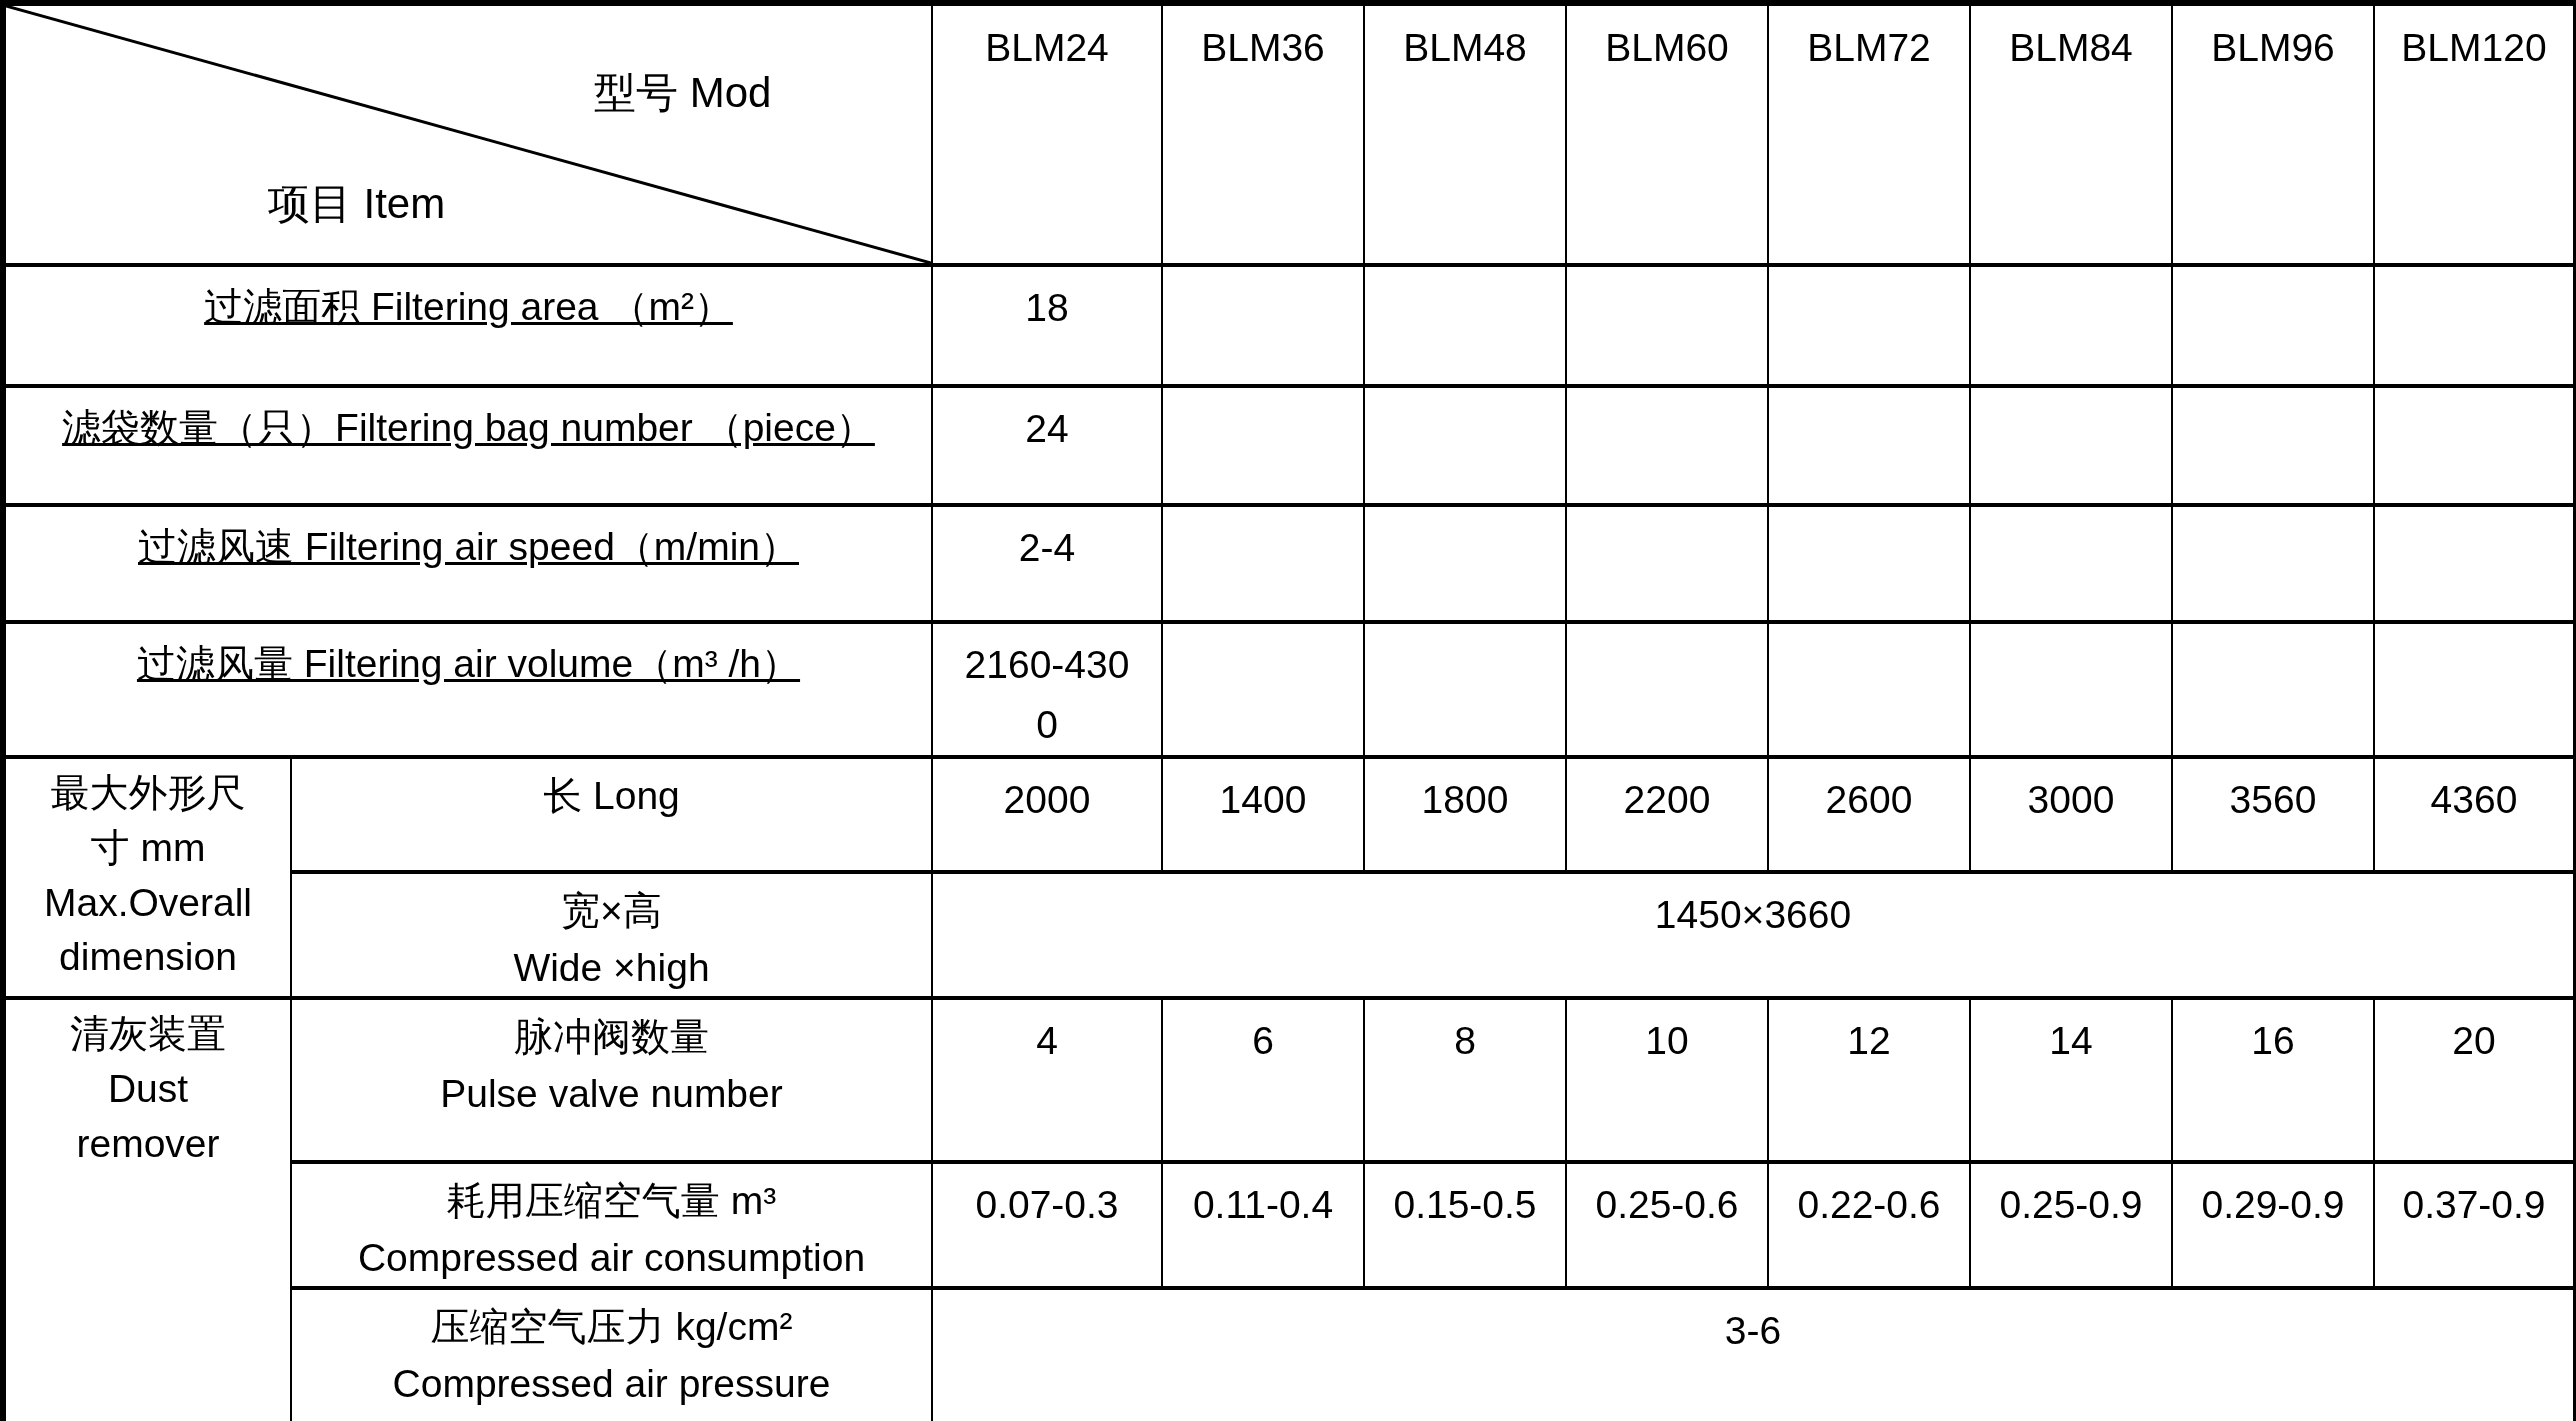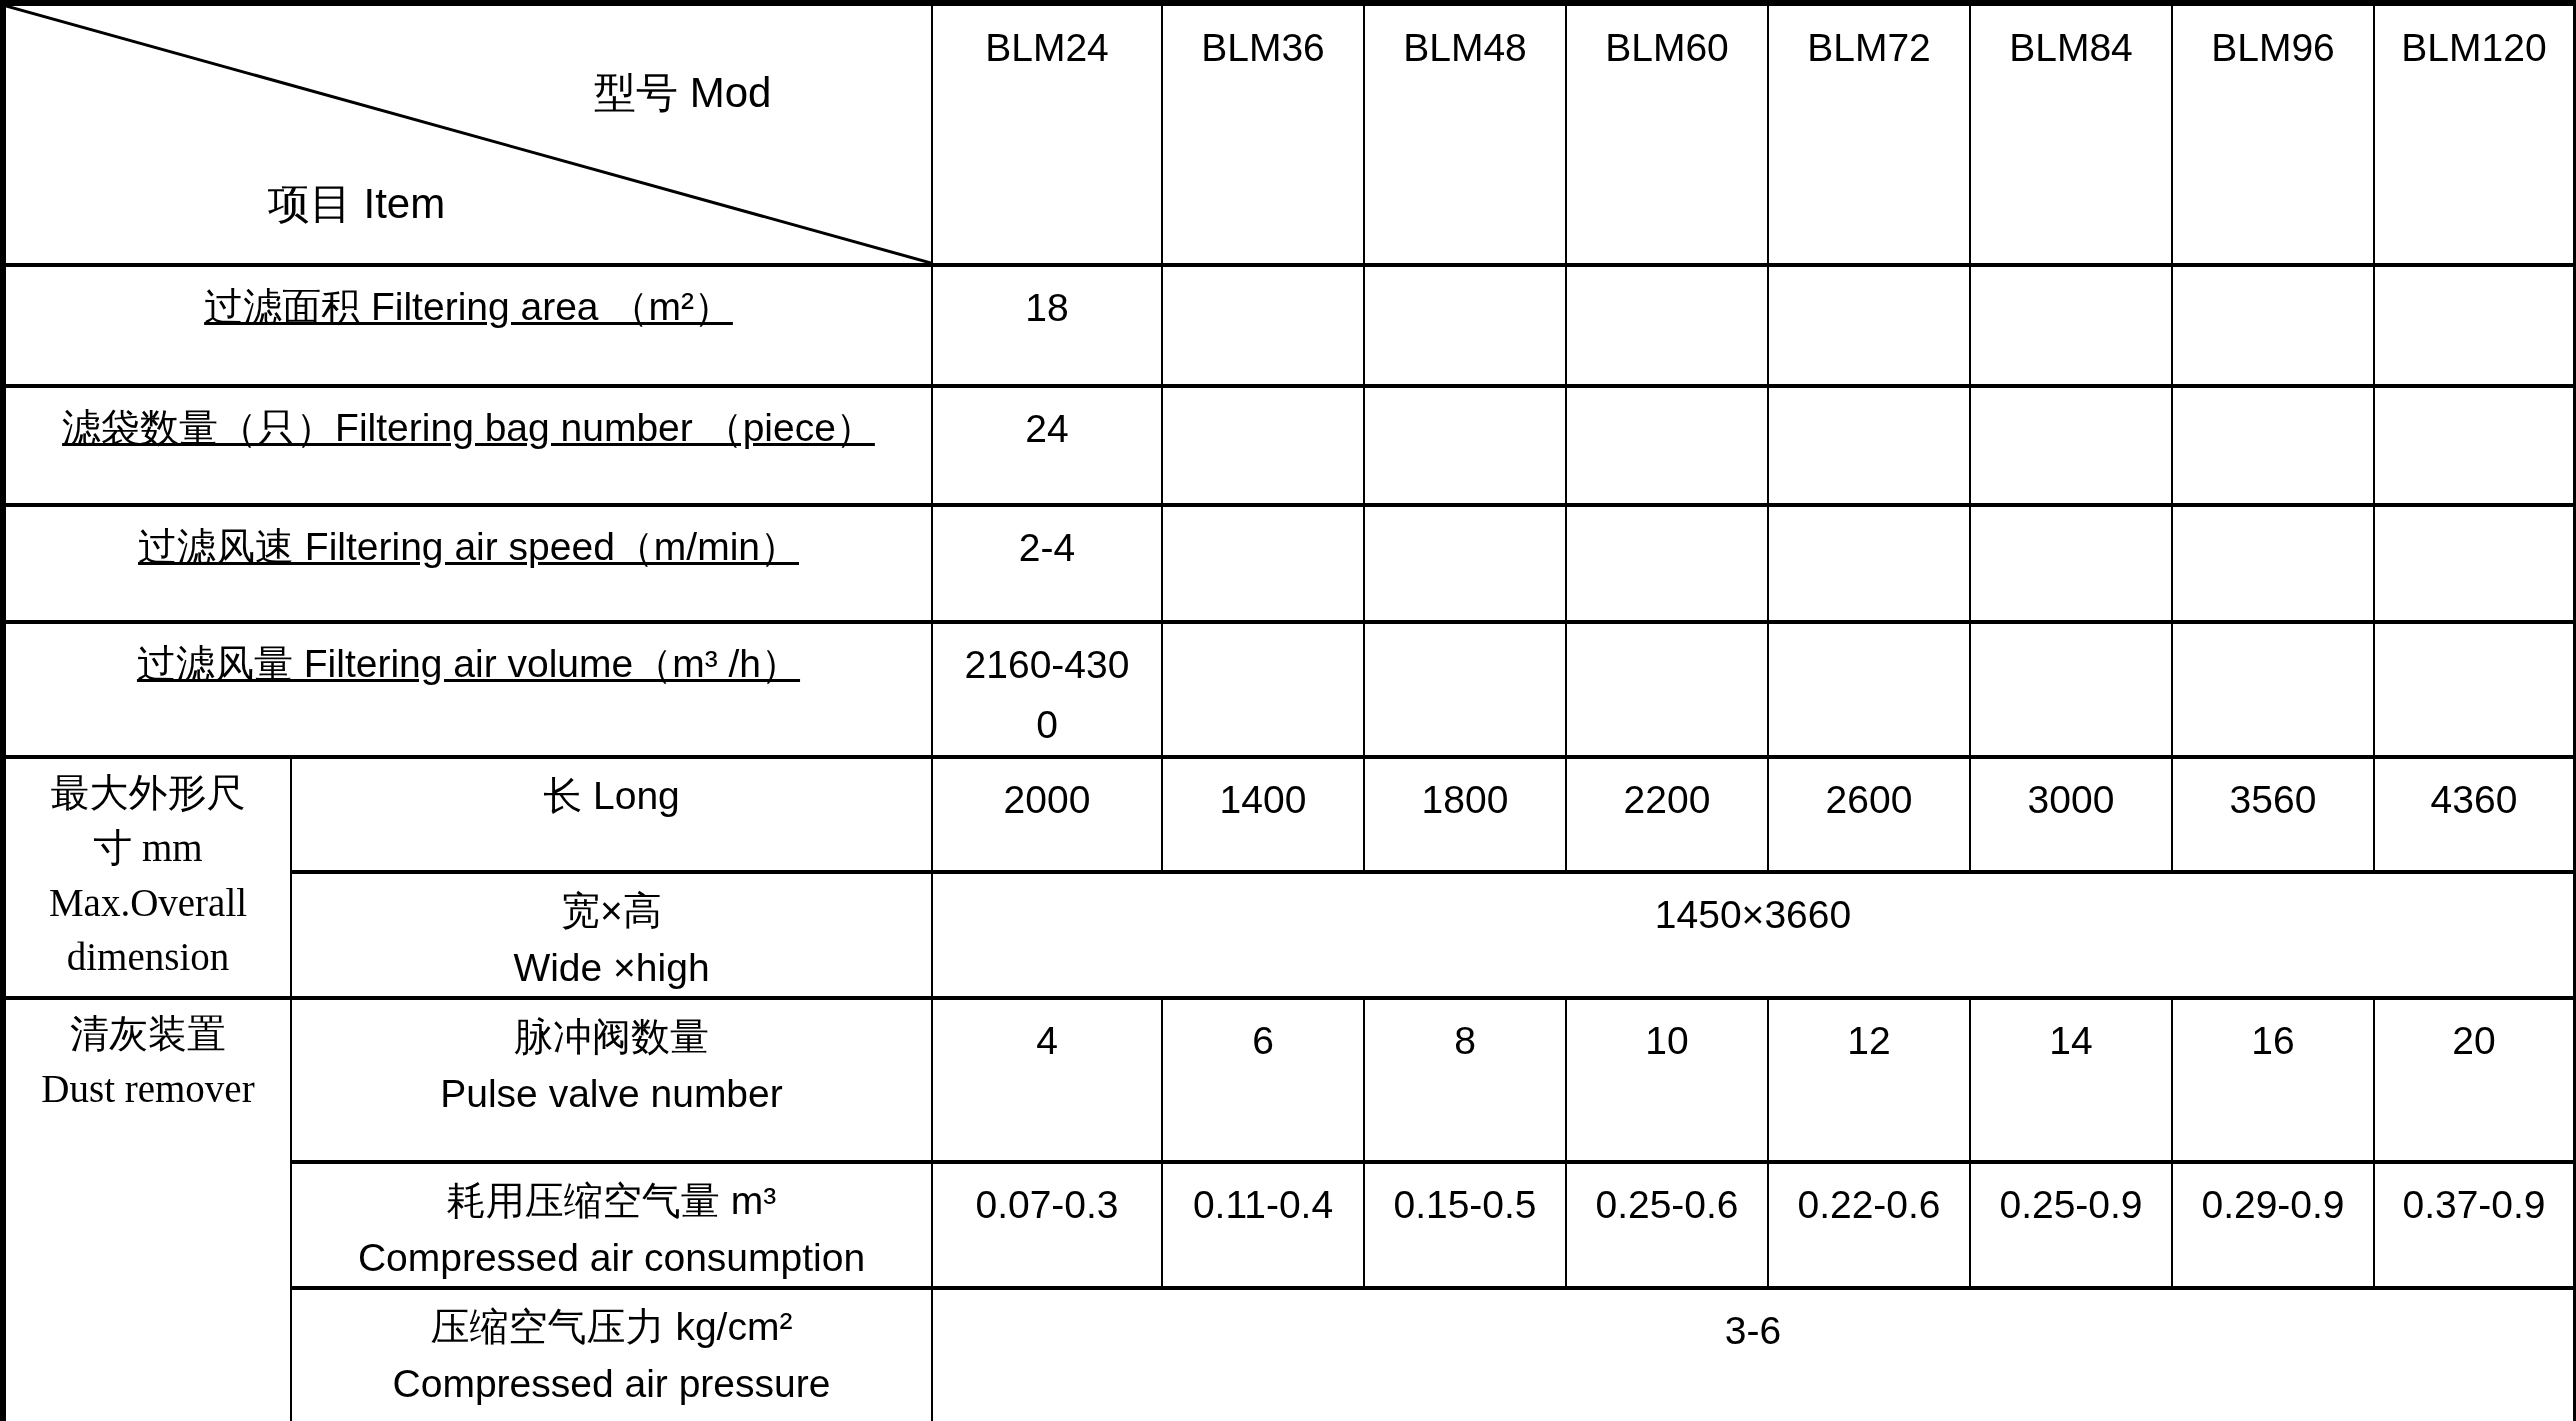--- a/index.html
+++ b/index.html
@@ -32,21 +32,21 @@
   }
   .corner .lab-model { left: 71%; top: 34%; margin-left: 20px; }
   .corner .lab-item  { left: 34%; top: 77%; margin-left: 36px; }
   
   td.mh { padding-top: 19.5px; }
   
   td.lbl { line-height: 1.5; text-decoration: underline; }
   
   td.lbl2 { white-space: pre-line; line-height: 1.45; padding-top: 8.9px; }
   
-  td.sec { line-height: 1.4; padding: 7px 35px 0 35px; font-family: Liberation Serif, serif; }
+  td.sec { line-height: 1.4; padding: 7px 35px 0 35px; }
   
   td.v { line-height: 1.55; }
   
   td.wrap { word-break: break-all; padding-left: 23px; padding-right: 23px; }
 </style>
 </head>
 <body>
 
 <table>
   <colgroup>

